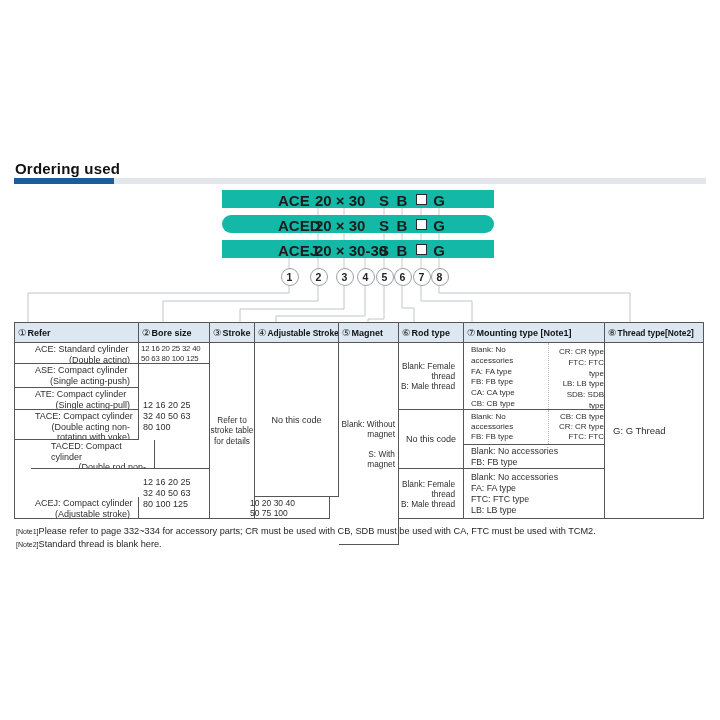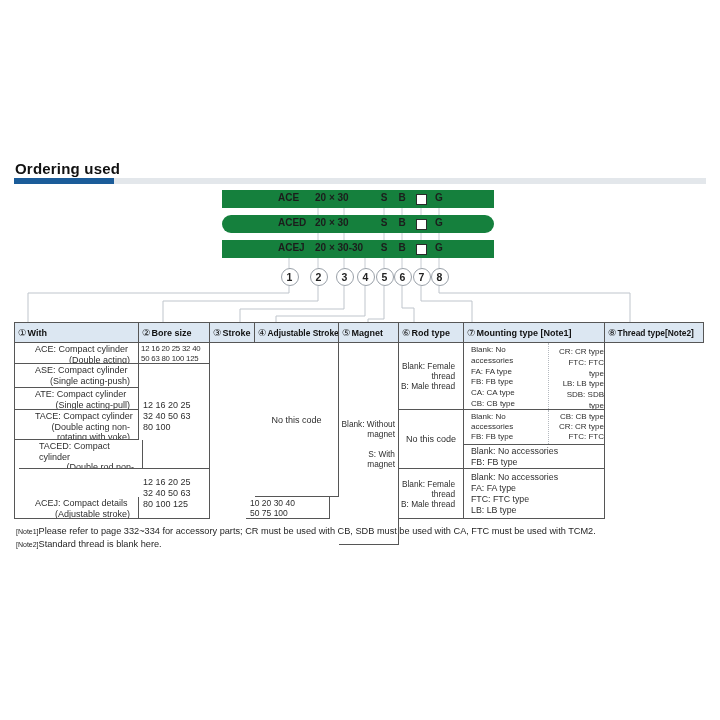--- a/index.html
+++ b/index.html
@@ -5,21 +5,21 @@
   html,body{margin:0;padding:0;background:#fff;}
   .page{
     position:relative;width:720px;height:720px;background:#ffffff;
     font-family:"Liberation Sans","DejaVu Sans",sans-serif;color:#222;overflow:hidden;
   }
   
   .heading{position:absolute;left:15px;top:160px;font-size:15px;font-weight:bold;color:#111;letter-spacing:.2px;}
   .heading-bar{position:absolute;left:14px;top:178px;width:692px;height:6px;background:#e3e7eb;}
   .heading-bar-dark{position:absolute;left:0;top:0;width:100px;height:6px;background:#1b5c99;}
   
-  .code-bar{position:absolute;left:222px;width:272px;height:18px;background:#15803d;font-weight:bold;font-size:10px;color:#1c1c1c;}
+  .code-bar{position:absolute;left:222px;width:272px;height:18px;background:#14b8a6;font-weight:bold;font-size:15px;color:#1c1c1c;}
   .tk{position:absolute;top:2px;white-space:nowrap;}
   .tk.model{left:56px;}
   .tk.size{left:93px;}
   .tk.c162{left:162px;transform:translateX(-50%);}
   .tk.c180{left:180px;transform:translateX(-50%);}
   .tk.c217{left:217px;transform:translateX(-50%);}
   .box{position:absolute;left:194px;top:4px;width:9px;height:9px;border:1.4px solid #2a2a2a;background:#fff;}
   
   .pos-circle{
     position:absolute;top:268px;width:16px;height:16px;border:1px solid #9aa1a9;border-radius:50%;
@@ -117,21 +117,21 @@
   <div class="pos-circle" style="left:356.5px;">4</div>
   <div class="pos-circle" style="left:375.5px;">5</div>
   <div class="pos-circle" style="left:393.5px;">6</div>
   <div class="pos-circle" style="left:412.5px;">7</div>
   <div class="pos-circle" style="left:430.5px;">8</div>
 
   <div class="otable">
 
     <div class="cell th" style="left:0;top:0;width:124px;height:20px;">
       <span class="n">①</span>
-        <span>With</span>
+        <span>Refer</span>
     </div>
     <div class="cell th" style="left:124px;top:0;width:71px;height:20px;">
       <span class="n">②</span>
         <span>Bore size</span>
     </div>
     <div class="cell th" style="left:195px;top:0;width:45px;height:20px;">
       <span class="n">③</span>
         <span>Stroke</span>
     </div>
     <div class="cell th th-tight" style="left:240px;top:0;width:84px;height:20px;">
@@ -149,55 +149,58 @@
     <div class="cell th" style="left:449px;top:0;width:141px;height:20px;">
       <span class="n">⑦</span>
         <span>Mounting type [Note1]</span>
     </div>
     <div class="cell th th-tight" style="left:590px;top:0;width:99px;height:20px;">
       <span class="n">⑧</span>
         <span>Thread type[Note2]</span>
     </div>
 
     <div class="cell model-cell" style="left:0;top:20px;width:124px;height:21px;">
-      <div>ACE: Compact cylinder</div>
+      <div>ACE: Standard cylinder</div>
       <div class="l2">(Double acting)</div>
     </div>
     <div class="cell model-cell" style="left:0;top:41px;width:124px;height:24px;">
       <div>ASE: Compact cylinder</div>
       <div class="l2">(Single acting-push)</div>
     </div>
     <div class="cell model-cell" style="left:0;top:87px;width:124px;height:30px;">
       <div>TACE: Compact cylinder</div>
       <div class="l2">(Double acting non-
 rotating with yoke)</div>
     </div>
     <div class="cell model-cell" style="left:0;top:65px;width:124px;height:22px;">
       <div>ATE: Compact cylinder</div>
       <div class="l2">(Single acting-pull)</div>
     </div>
-    <div class="cell model-cell" style="left:4px;top:117px;width:124px;height:29px;">
+    <div class="cell model-cell" style="left:16px;top:117px;width:124px;height:29px;">
       <div>TACED: Compact cylinder</div>
       <div class="l2">(Double rod non-
 rotating with yoke)</div>
     </div>
     <div class="cell model-cell" style="left:0;top:174px;width:124px;height:22px;">
-      <div>ACEJ: Compact details</div>
+      <div>ACEJ: Compact cylinder</div>
       <div class="l2">(Adjustable stroke)</div>
     </div>
 
     <div class="cell bore1 pre" style="left:124px;top:20px;width:71px;height:21px;">12 16 20 25 32 40
 50 63 80 100 125</div>
     <div class="cell bore pre vcenter" style="left:124px;top:41px;width:71px;height:105px;">12 16 20 25
 32 40 50 63
 80 100</div>
     <div class="cell bore pre vcenter" style="left:124px;top:146px;width:71px;height:50px;">12 16 20 25
 32 40 50 63
 80 100 125</div>
 
+    <div class="cell stroke-cell pre vcenter" style="left:195px;top:20px;width:45px;height:176px;">Refer to
+stroke table
+for details</div>
 
     <div class="cell adj-main pre vcenter" style="left:240px;top:20px;width:84px;height:154px;">No this code</div>
     <div class="cell adj-acej pre" style="left:231px;top:174px;width:84px;height:22px;">10 20 30 40
 50 75 100</div>
 
     <div class="cell magnet-cell pre vcenter" style="left:324px;top:20px;width:60px;height:202px;">Blank: Without
 magnet
 
 S: With magnet</div>
 
@@ -228,20 +231,21 @@
 CR: CR type
 FTC: FTC type</div>
     </div>
     <div class="cell mountC pre vcenter" style="left:449px;top:122px;width:141px;height:24px;">Blank: No accessories
 FB: FB type</div>
     <div class="cell mountD pre vcenter" style="left:449px;top:146px;width:141px;height:50px;">Blank: No accessories
 FA: FA type
 FTC: FTC type
 LB: LB type</div>
 
+    <div class="cell thread-cell vcenter" style="left:590px;top:20px;width:99px;height:176px;">G: G Thread</div>
   </div>
 
   <div class="note" style="top:526px;">
     <span class="tag">[Note1]</span><span>Please refer to page 332~334 for accessory parts; CR must be used with CB, SDB must be used with CA, FTC must be used with TCM2.</span>
   </div>
   <div class="note" style="top:539px;">
     <span class="tag">[Note2]</span><span>Standard thread is blank here.</span>
   </div>
 
 </div>

